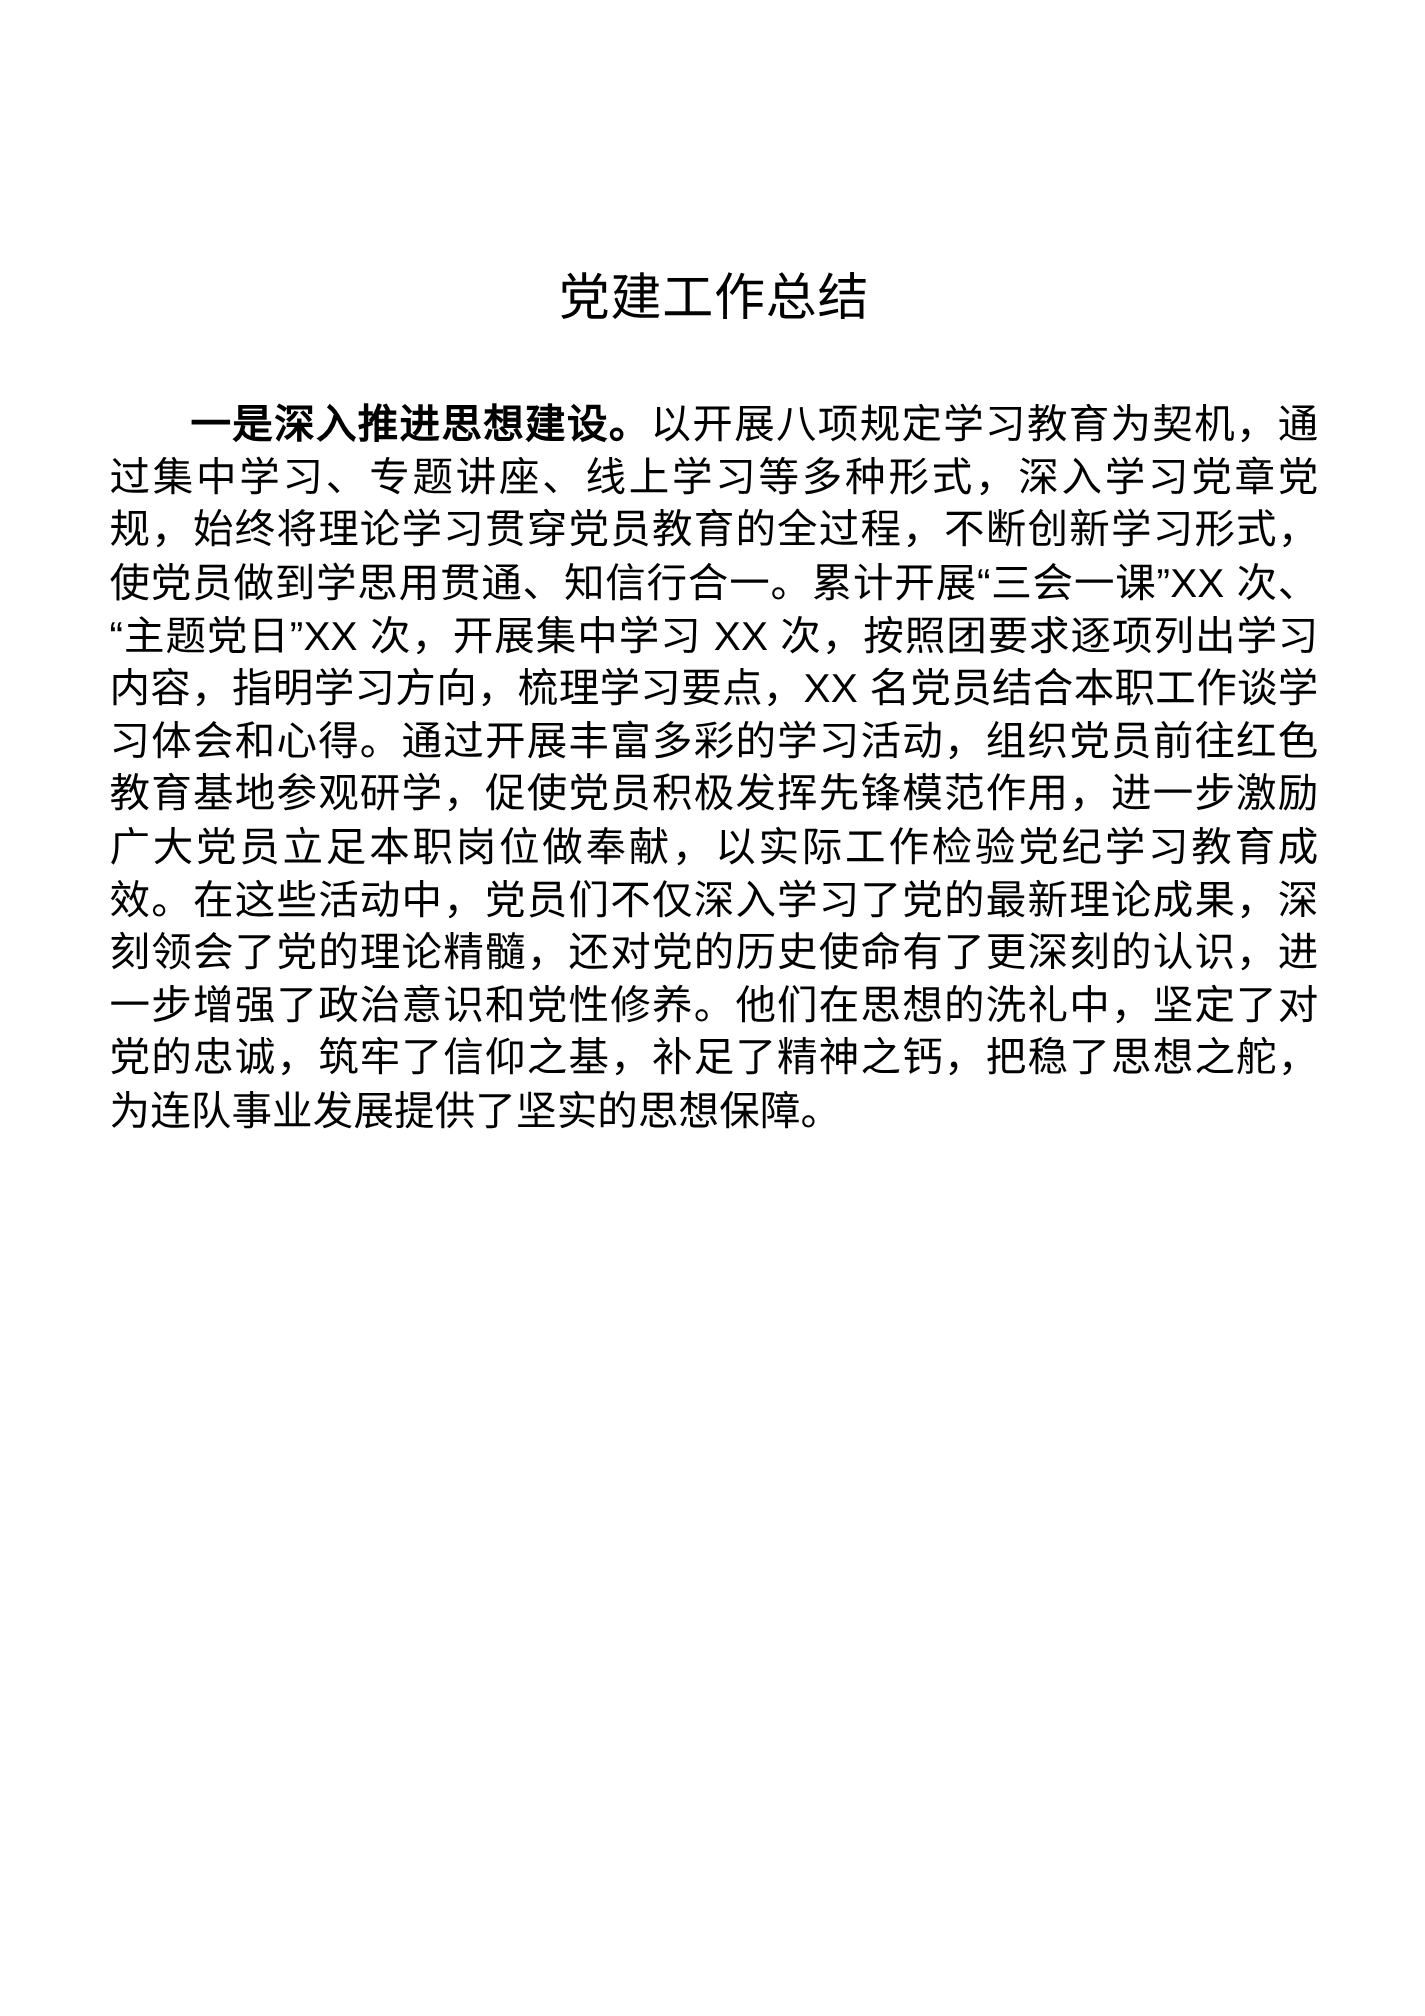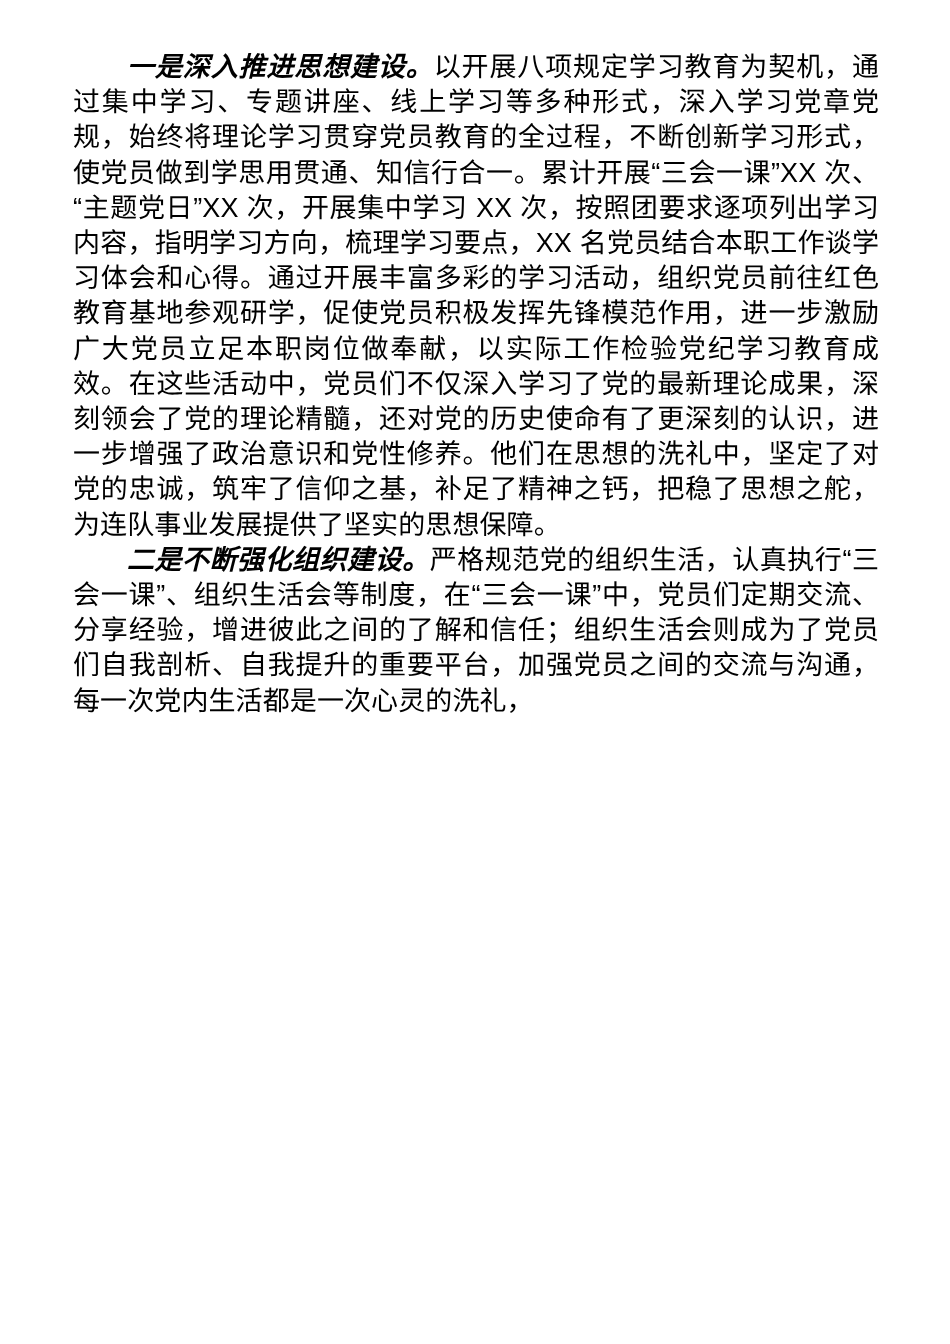--- a/index.html
+++ b/index.html
@@ -45,40 +45,37 @@
     text-align-last: left;
     margin: 0;
     letter-spacing: 0.1px;
     word-break: break-all;
   }
   .para.indent {
     text-indent: 54px;
   }
   .para .b {
     font-weight: 700;
-    font-style: italic;
   }
   .footer-space {
     height: 140px;
   }
 </style>
 </head>
 <body>
 
 <div class="page">
   <div class="doc-body">
 
+    <h1 class="doc-title">党建工作总结</h1>
 
     <div class="title-spacer"></div>
 
 
 
     <p class="para indent">
       <span class="b">一是深入推进思想建设。</span><span>以开展八项规定学习教育为契机，通过集中学习、专题讲座、线上学习等多种形式，深入学习党章党规，始终将理论学习贯穿党员教育的全过程，不断创新学习形式，使党员做到学思用贯通、知信行合一。累计开展“三会一课”XX 次、“主题党日”XX 次，开展集中学习 XX 次，按照团要求逐项列出学习内容，指明学习方向，梳理学习要点，XX 名党员结合本职工作谈学习体会和心得。通过开展丰富多彩的学习活动，组织党员前往红色教育基地参观研学，促使党员积极发挥先锋模范作用，进一步激励广大党员立足本职岗位做奉献，以实际工作检验党纪学习教育成效。在这些活动中，党员们不仅深入学习了党的最新理论成果，深刻领会了党的理论精髓，还对党的历史使命有了更深刻的认识，进一步增强了政治意识和党性修养。他们在思想的洗礼中，坚定了对党的忠诚，筑牢了信仰之基，补足了精神之钙，把稳了思想之舵，为连队事业发展提供了坚实的思想保障。</span>
     </p>
 
-    <p class="para indent">
-      <span class="b">二是不断强化组织建设。</span><span>严格规范党的组织生活，认真执行“三会一课”、组织生活会等制度，在“三会一课”中，党员们定期交流、分享经验，增进彼此之间的了解和信任；组织生活会则成为了党员们自我剖析、自我提升的重要平台，加强党员之间的交流与沟通，每一次党内生活都是一次心灵的洗礼，</span>
-    </p>
 
     <div class="footer-space"></div>
   </div>
 </div>
 
 </body></html>

